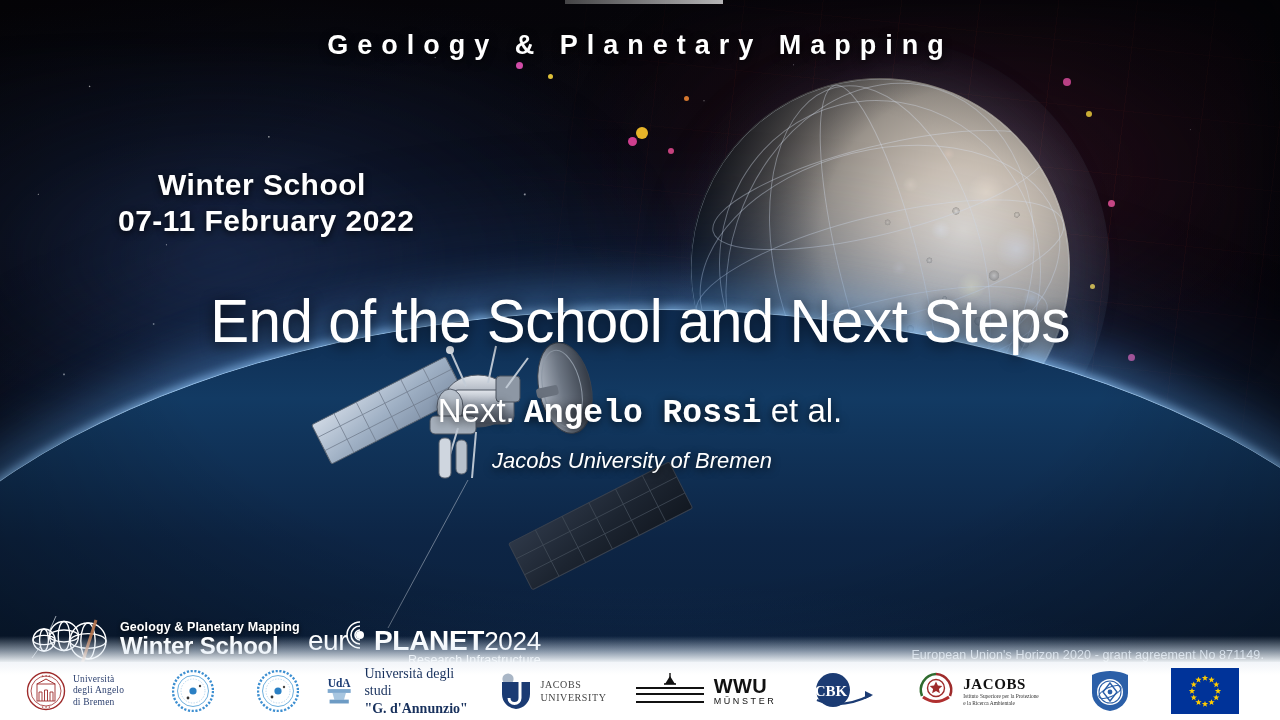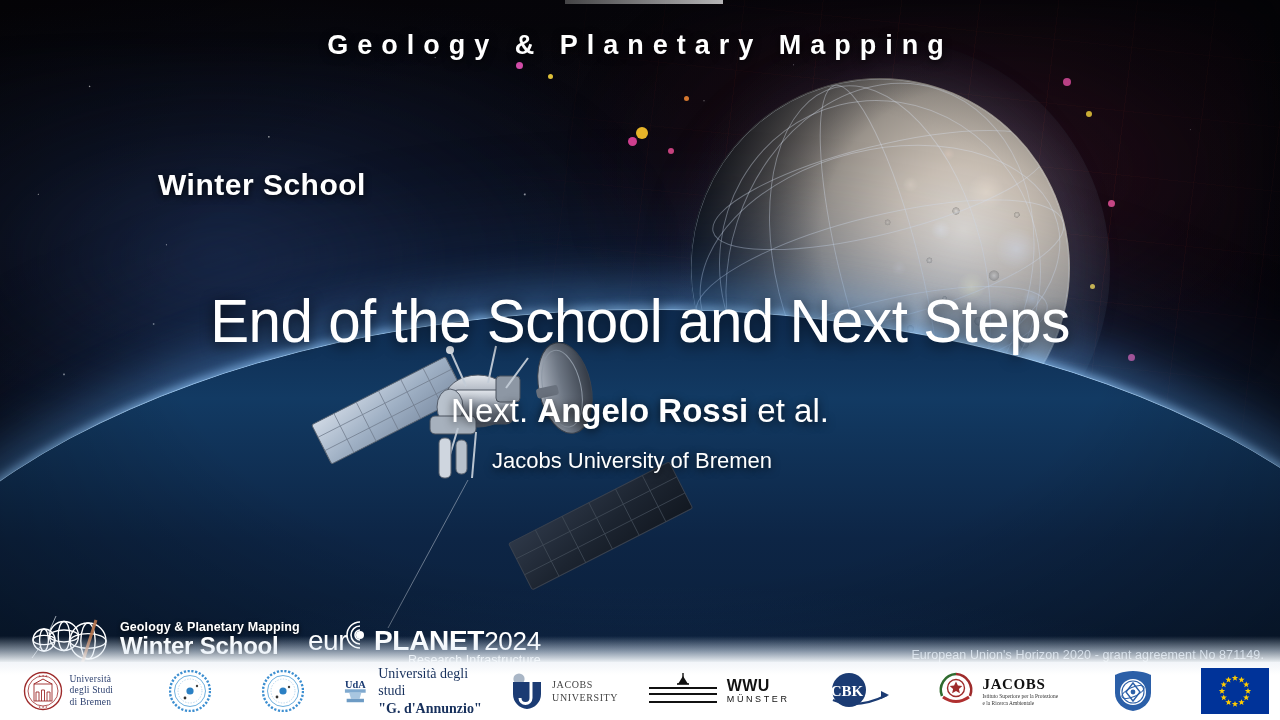--- a/index.html
+++ b/index.html
@@ -168,44 +168,44 @@
     color:#fff;font-size:62px;font-weight:300;letter-spacing:-.5px;
     transform:scaleX(.94);
     text-shadow:0 3px 14px rgba(0,0,0,.75);
     font-family:"Liberation Sans", sans-serif;
   }
   .author{
     position:absolute;left:0;right:0;top:392px;text-align:center;
     color:#fff;font-size:33px;font-weight:normal;
     text-shadow:0 2px 10px rgba(0,0,0,.8);
   }
-  .author b{font-weight:bold;}
+  .author b{font-weight:bold;font-family:Liberation Mono, monospace;}
   .affil{
     position:absolute;left:0;right:16px;top:448px;text-align:center;
-    color:#fff;font-size:22px;
+    color:#fff;font-size:22px;font-style:italic;
     text-shadow:0 2px 9px rgba(0,0,0,.8);
   }
 
   
   .gpm-logo{position:absolute;left:26px;top:614px;display:flex;align-items:center;gap:8px;}
   .gpm-text{color:#fff;line-height:1.05;text-shadow:0 1px 4px rgba(0,0,0,.9);}
   .gpm-t1{font-size:12.5px;font-weight:bold;letter-spacing:.1px;}
   .gpm-t2{font-size:24px;font-weight:bold;letter-spacing:-.2px;margin-top:-1px;}
   .ep-logo{position:absolute;left:308px;top:620px;}
   .eu-note{
     position:absolute;right:16px;top:648px;
     color:#b9c4d2;font-size:12.5px;letter-spacing:.1px;
     text-shadow:0 1px 3px rgba(0,0,0,.8);
   }
 
   
   .strip{
     position:absolute;left:0;right:0;bottom:0;height:58px;
     background:linear-gradient(180deg,#f2f5f9 0%,#ffffff 22%,#ffffff 100%);
-    display:flex;align-items:center;gap:16px;
+    display:flex;align-items:center;
   }
   .strip-fade{
     position:absolute;left:0;right:0;bottom:58px;height:26px;
     background:linear-gradient(180deg,rgba(255,255,255,0) 0%,rgba(222,234,246,.55) 55%,rgba(245,249,252,.95) 100%);
     pointer-events:none;
   }
   .partner{display:flex;align-items:center;justify-content:center;height:52px;}
   .p-txt{font-family:"Liberation Serif", serif;color:#1b3b73;}
 </style>
 </head>
@@ -350,20 +350,21 @@
 
     <div class="vignette"></div>
   </div>
 
   <div class="scrub"></div>
 
   <div class="kicker">Geology &amp; Planetary Mapping</div>
 
   <div class="ws-block">
     <div class="ws-line1">Winter School</div>
+    <div class="ws-line2">07-11 February 2022</div>
   </div>
 
   <div class="title">End of the School and Next Steps</div>
 
   <div class="author">
     <span>Next. </span><b>Angelo Rossi</b><span> et al.</span>
   </div>
 
   <div class="affil">Jacobs University of Bremen</div>
 
@@ -422,21 +423,21 @@
         <rect x="11" y="13" width="18" height="17" fill="none" stroke="#9e2b2b" stroke-width=".9"></rect>
         <path d="M13 30 v-9 h3 v9 M18.5 30 v-11 h3 v11 M24 30 v-9 h3 v9" fill="none" stroke="#9e2b2b" stroke-width=".9"></path>
         <path d="M11 13 l9-5 9 5" fill="none" stroke="#9e2b2b" stroke-width="1"></path>
         <g fill="#9e2b2b" font-size="3" font-family="Liberation Serif, serif">
           <text x="20" y="6.4" text-anchor="middle">★ ★ ★</text>
           <text x="20" y="37" text-anchor="middle">★ ★ ★</text>
         </g>
       </svg>
       <div class="p-txt" style="font-size:9.5px;line-height:1.22;letter-spacing:.2px;color:#2b3f6e;">
         <div>Università</div>
-        <div>degli Studi</div>
+        <div>degli Angelo</div>
         <div>di Bremen</div>
       </div>
     </div>
 
     <div class="partner" style="width:85px;">
       <svg width="42" height="42" viewBox="0 0 42 42">
         <circle cx="21" cy="21" r="20" fill="none" stroke="#3d8fd1" stroke-width="2.4" stroke-dasharray="2.2 1.6"></circle>
         <circle cx="21" cy="21" r="15.5" fill="#fff" stroke="#6fb0de" stroke-width="1"></circle>
         <circle cx="21" cy="21" r="12" fill="none" stroke="#9fc9e8" stroke-width=".7" stroke-dasharray="1.4 1.4"></circle>
         <circle cx="21" cy="21" r="3.6" fill="#2b80c4"></circle>
@@ -486,21 +487,21 @@
         <g stroke="#111" stroke-width="1.9">
           <line x1="2" y1="16" x2="70" y2="16"></line>
           <line x1="2" y1="22" x2="70" y2="22"></line>
           <line x1="2" y1="30" x2="70" y2="30"></line>
         </g>
         <path d="M36 4 l5 8 h-10 z" fill="#111"></path>
         <line x1="36" y1="1" x2="36" y2="6" stroke="#111" stroke-width="1.4"></line>
         <line x1="30" y1="12" x2="42" y2="12" stroke="#111" stroke-width="1.6"></line>
       </svg>
       <div style="font-family:'Liberation Sans',sans-serif;color:#111;line-height:1.05;">
-        <div style="font-size:16px;font-weight:bold;letter-spacing:.4px;">WWU</div>
+        <div style="font-size:20px;font-weight:bold;letter-spacing:.4px;">WWU</div>
         <div style="font-size:9px;letter-spacing:2.6px;text-align:right;">MÜNSTER</div>
       </div>
     </div>
 
 
     <div class="partner" style="width:105px;align-items:center;">
       <svg width="74" height="42" viewBox="0 0 74 42">
         <circle cx="32" cy="20" r="17" fill="#1b3b73"></circle>
         <text x="30" y="26" text-anchor="middle" font-family="Liberation Serif, serif" font-size="15" font-weight="bold" fill="#ffffff">CBK</text>
         <path d="M16 30 Q40 40 70 25" fill="none" stroke="#1b3b73" stroke-width="2.4"></path>

